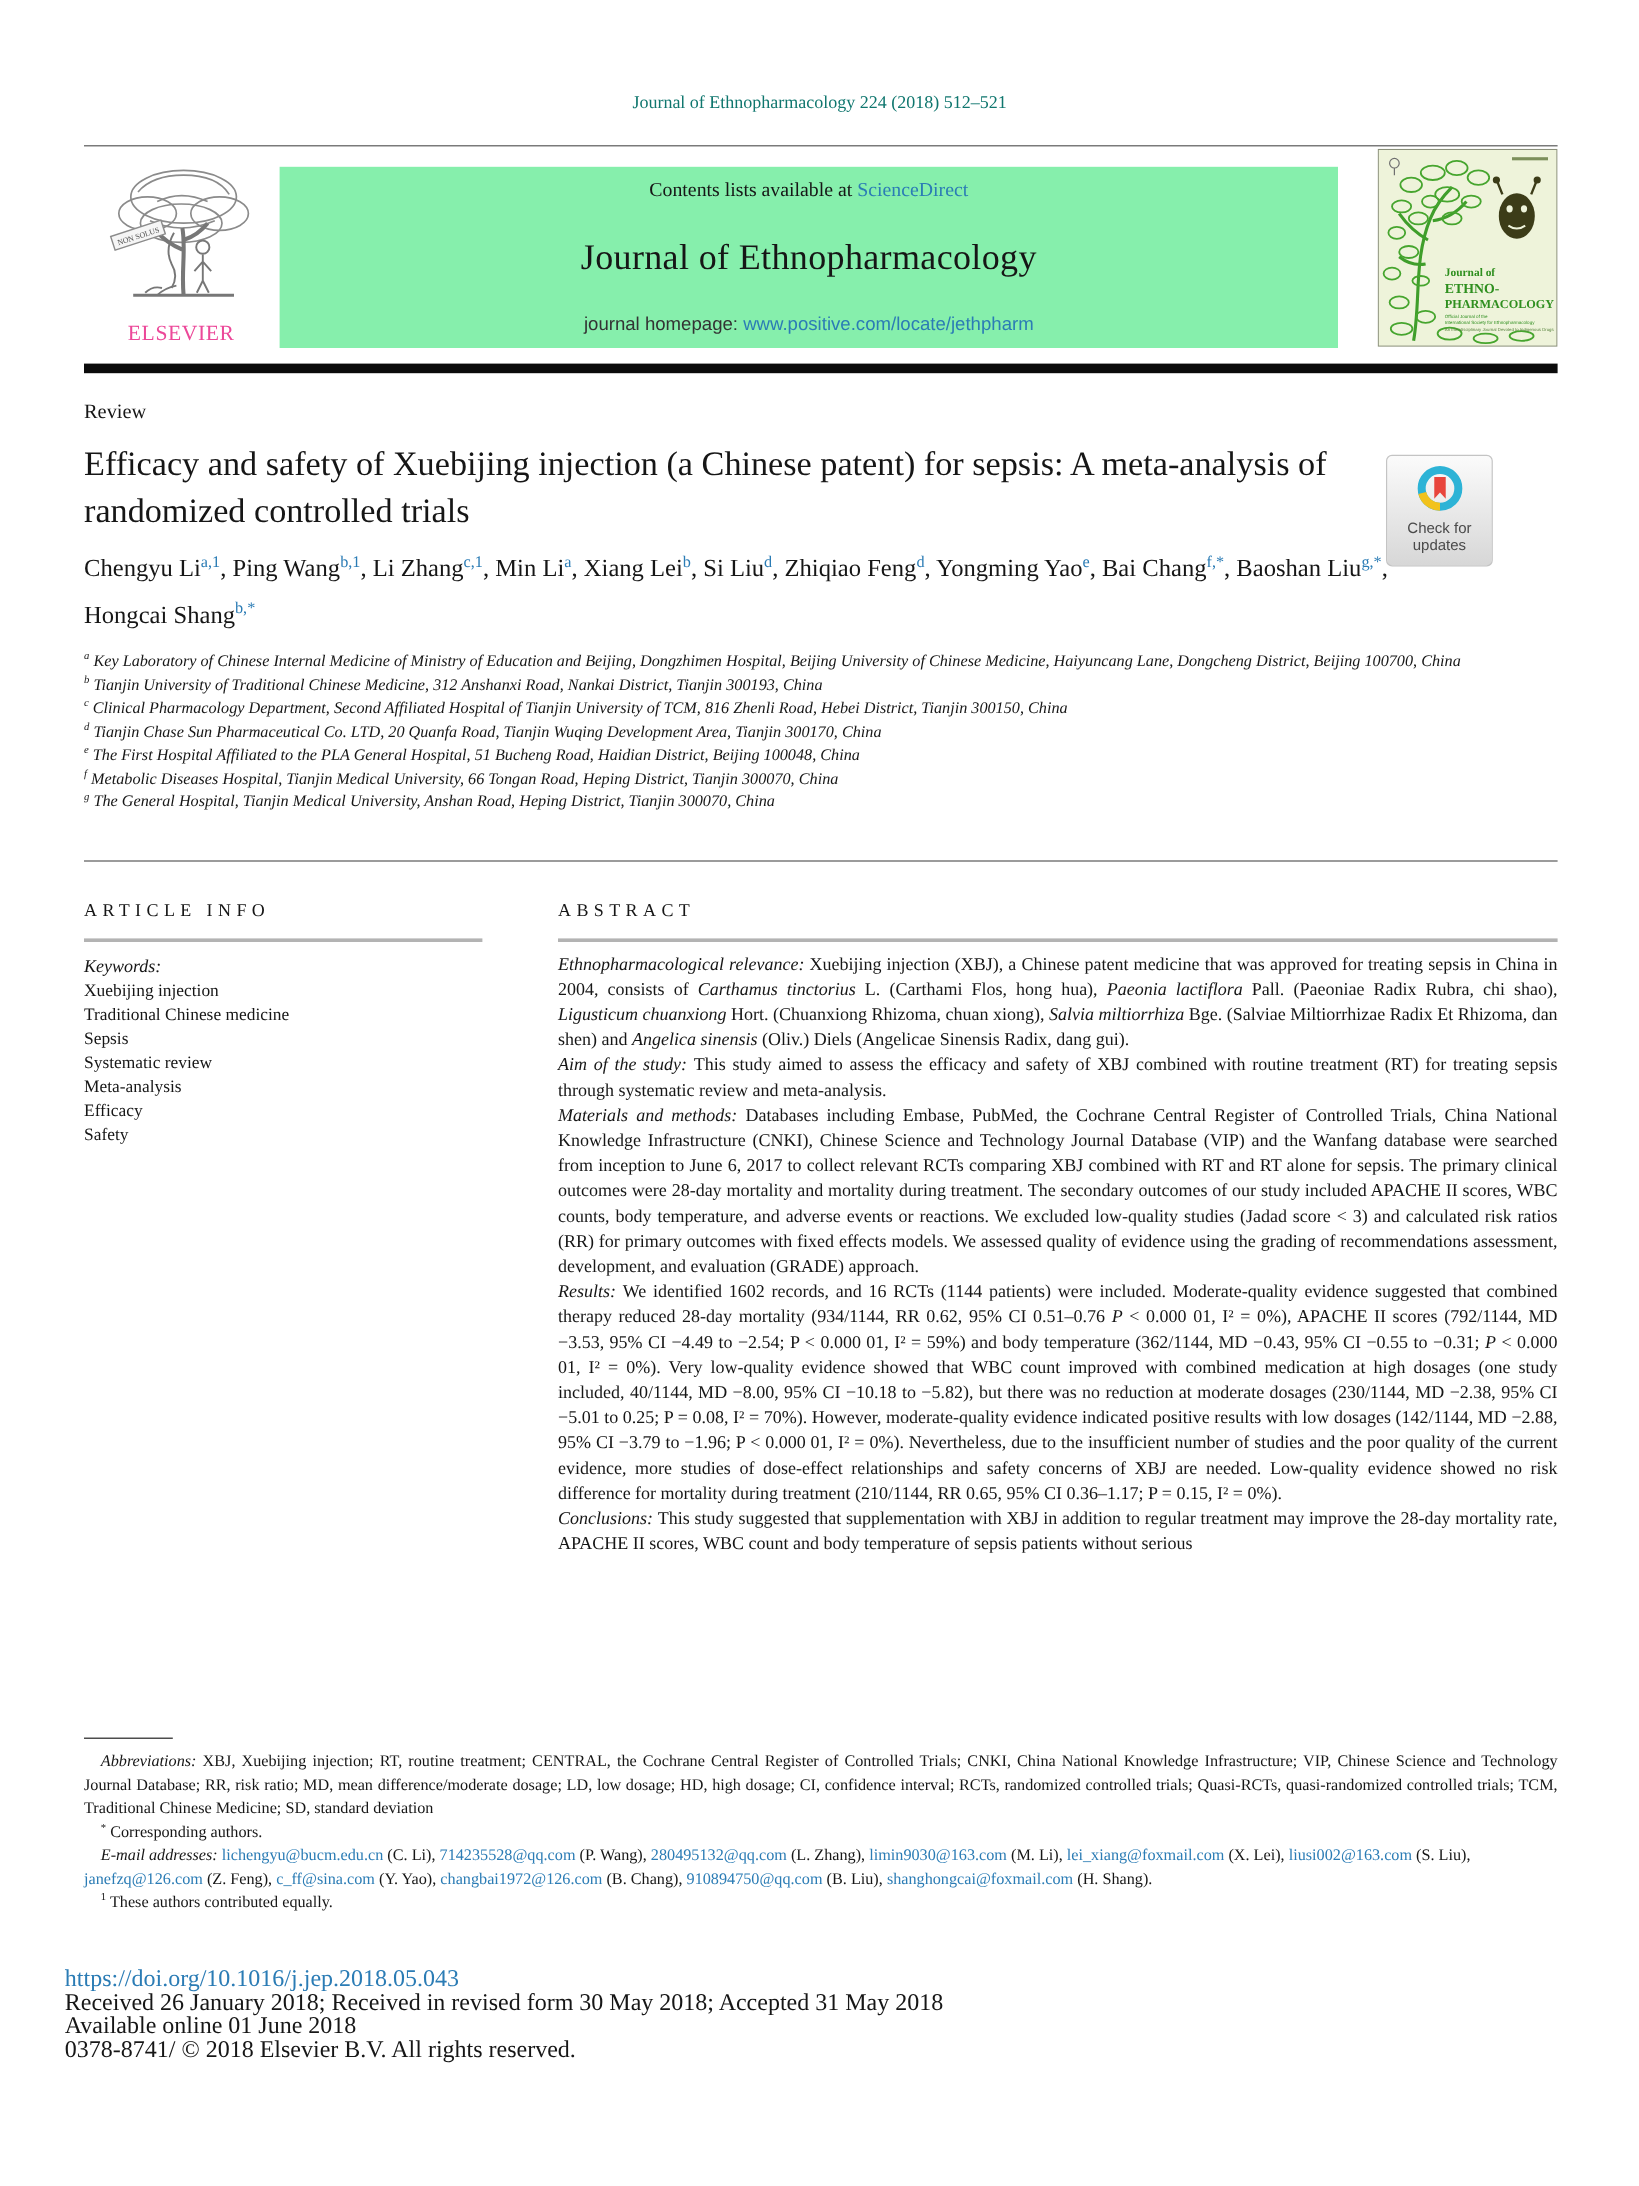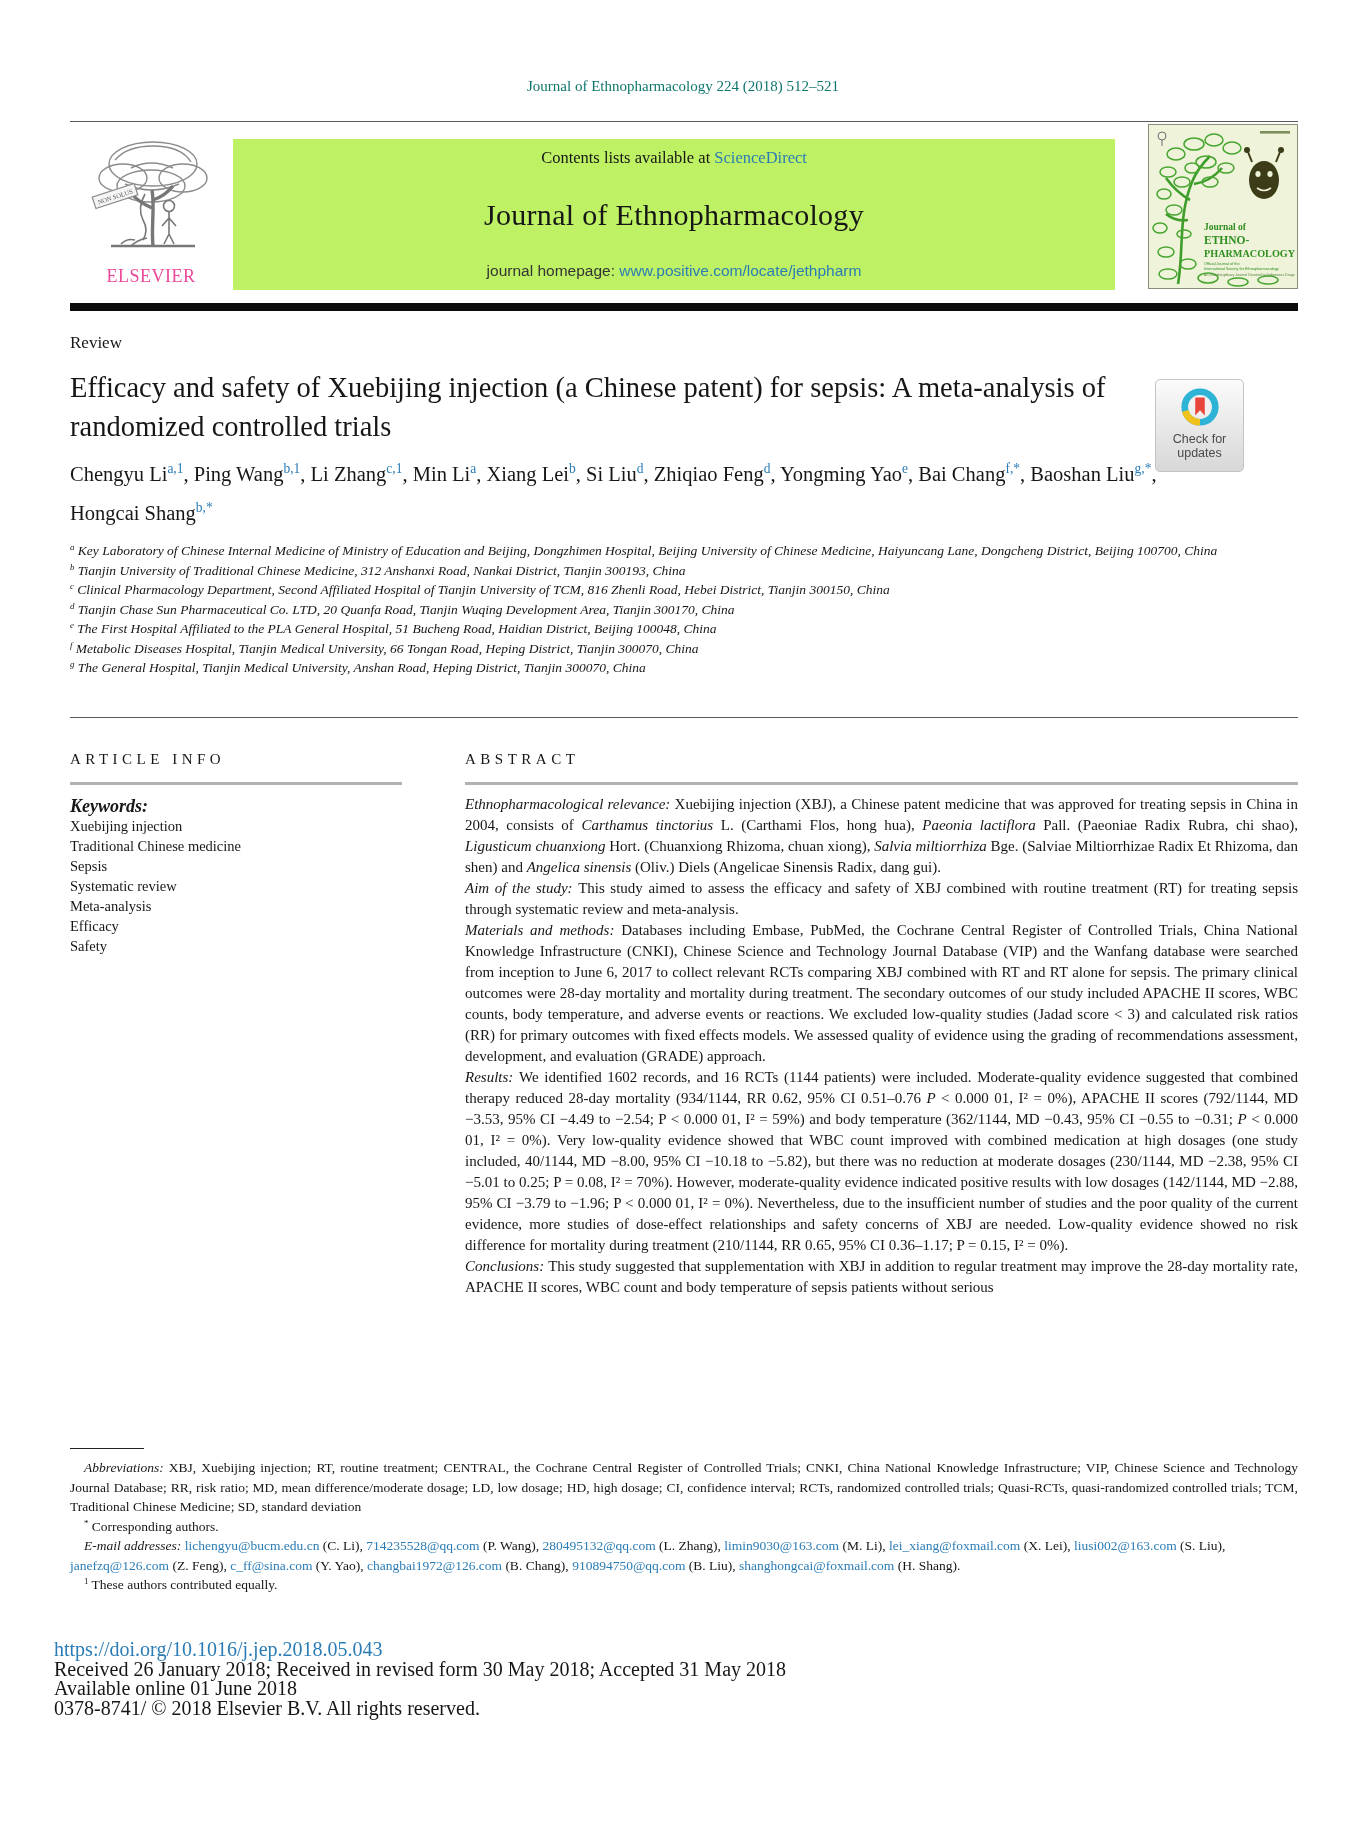--- a/index.html
+++ b/index.html
@@ -19,21 +19,21 @@
   .top-rule { top:121px; }
   .mid-rule { top:717px; }
 
   
   .elsevier { position:absolute; left:74px; top:134px; width:154px; text-align:center; }
   .els-text { font-size:18px; color:#ec4899; letter-spacing:0.5px; margin-top:6px;
     font-family:"Liberation Serif", serif; }
 
   
   .graybox { position:absolute; left:233px; top:139px; width:882px; height:151px;
-    background:#bef264; display:flex; flex-direction:column; justify-content:space-between;
+    background:#86efac; display:flex; flex-direction:column; justify-content:space-between;
     padding:9px 10px 10px 10px; text-align:center; }
   .contents-line { font-size:16.5px; }
   .jtitle { font-size:30px; letter-spacing:0.3px; }
   .homepage { font-family:"Liberation Sans", sans-serif; font-size:15.5px; color:#333; }
 
   
   .cover { position:absolute; left:1148px; top:124px; width:150px; height:165px;text-decoration:underline; }
 
   .blackbar { position:absolute; left:70px; top:303px; width:1228px; height:8px; background:#0b0b0b; }
 
@@ -53,21 +53,21 @@
 
   .affils { position:absolute; left:70px; top:541px; width:1228px;
     font-size:13.5px; line-height:19.5px; font-style:italic; }
   .affil .sp { font-style:italic; }
 
   
   .col-left  { position:absolute; left:70px;  top:751px; width:332px; }
   .col-right { position:absolute; left:465px; top:751px; width:833px; }
   .sec-head { font-size:15px; letter-spacing:0.30em; }
   .sec-rule { height:3px; background:#b3b3b3; margin-top:14px; }
-  .kw-label { margin-top:11px; font-size:18px; font-style:italic; line-height:20px;font-weight:bold; }
+  .kw-label { margin-top:11px; font-size:15px; font-style:italic; line-height:20px; }
   .kw-item { font-size:14.5px; line-height:20px; }
   .abs-body { margin-top:9px; }
   .abs-p { font-size:15px; line-height:21px; text-align:justify; }
 
   
   .footnotes { position:absolute; left:70px; top:1448px; width:1228px;
     font-size:13.5px; line-height:19.5px; }
   .fn-rule { width:74px; border-top:1.4px solid #222; margin-bottom:9px; }
   .fn { text-indent:14px; }
   .abbr { text-align:justify; }

